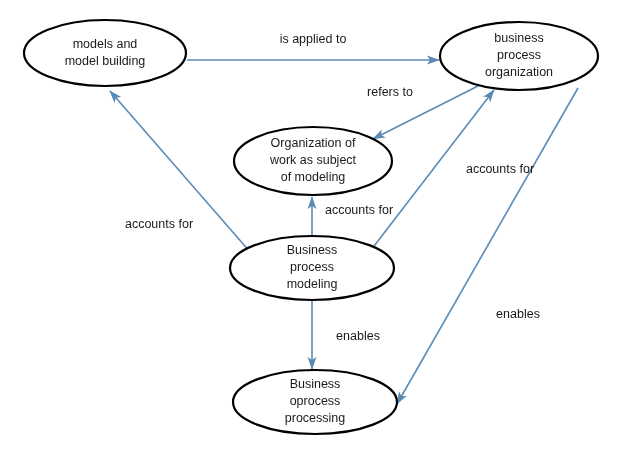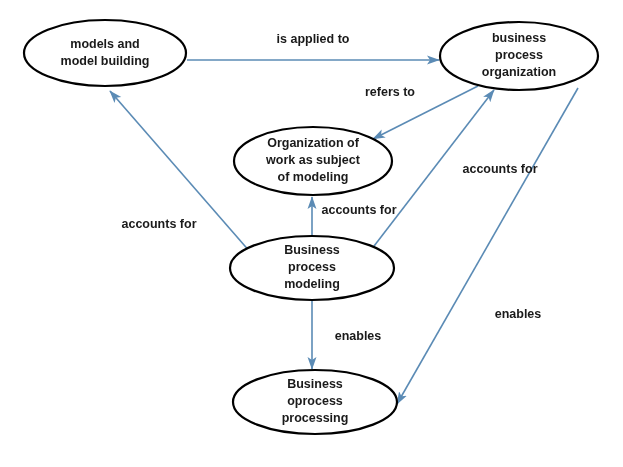--- a/index.html
+++ b/index.html
@@ -9,21 +9,20 @@
   }
   body {
     font-family: "Liberation Sans", sans-serif;
   }
   #diagram-canvas {
     position: relative;
     width: 623px;
     height: 463px;
     background: #ffffff;
     overflow: hidden;
-    font-weight: bold;
   }
   #diagram-svg {
     position: absolute;
     top: 0;
     left: 0;
     width: 623px;
     height: 467px;
   }
   .node-ellipse {
     fill: #ffffff;

